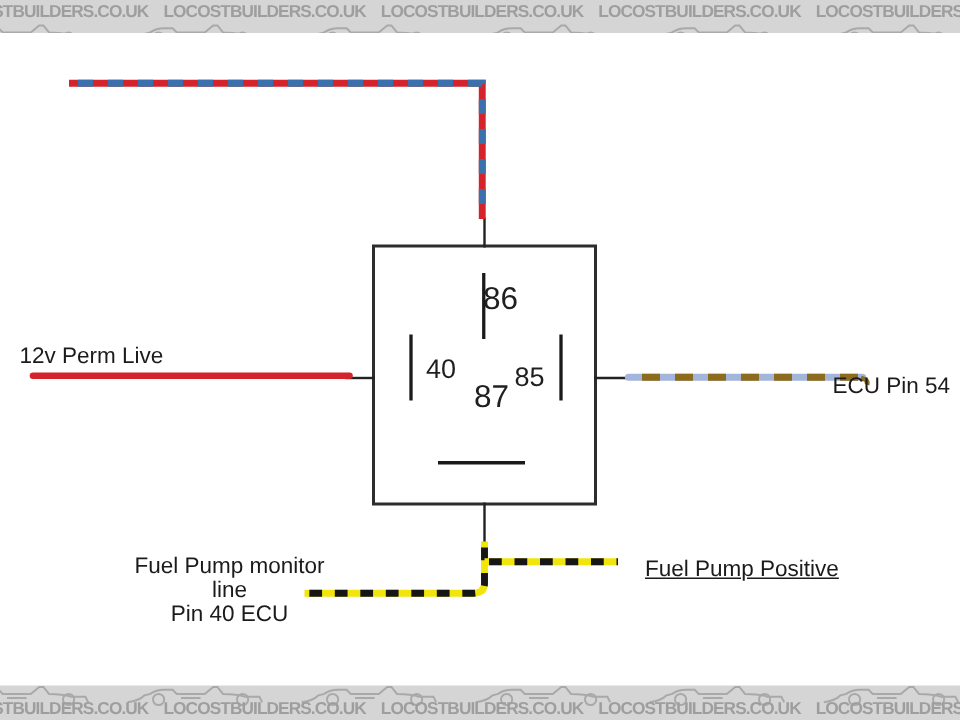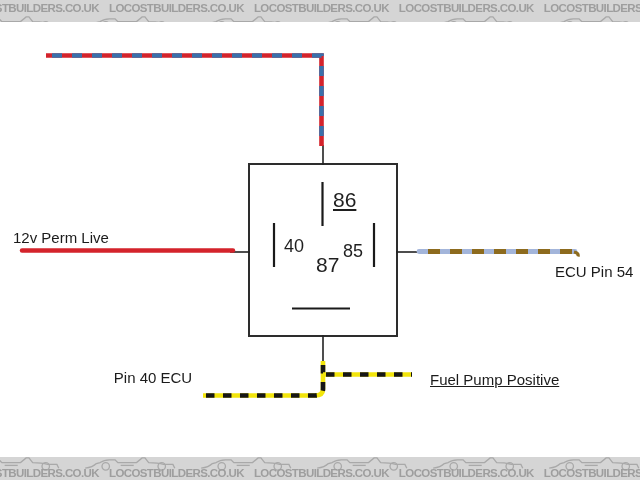--- a/index.html
+++ b/index.html
@@ -24,34 +24,34 @@
   .car { width:100px; height:14px; flex:0 0 auto; }
 
   
   .relay-box {
     position:absolute; left:248px; top:163px; width:150px; height:174px;
     box-sizing:border-box; border:2px solid #2d2d2d; background:#ffffff;
   }
   .pin-label { position:absolute; color:#1f1f1f; line-height:1; }
   .pin-big   { font-size:21px; }
   .pin-small { font-size:18px; }
-  #pin86 { left:333px; top:189px;text-decoration:underline; }
+  #pin86 { left:322px; top:189px; }
   #pin30 { left:284px; top:237px; }
   #pin85 { left:343px; top:242px; }
   #pin87 { left:316px; top:254px; }
 
   
   .wires { position:absolute; left:0; top:0; }
 
   
   .lbl { position:absolute; font-size:15px; color:#1b1b1b;text-align:center; }
   .lbl.center { text-align:center; }
   #lbl-switched { left:44px;  top:66px;  width:96px;  line-height:17px; }
   #lbl-perm     { left:13px;  top:229px; }
-  #lbl-ecu      { left:555px; top:263px; }
+  #lbl-ecu      { left:555px; top:249px; }
   #lbl-monitor  { left:78px;  top:370px; width:150px; line-height:16px; }
   #lbl-positive { left:430px; top:371px;text-decoration:underline; }
 
   .hidden-defs { position:absolute; width:0; height:0; overflow:hidden; }
 </style>
 </head>
 <body>
 
 <svg class="hidden-defs" aria-hidden="true">
   <defs>
@@ -145,20 +145,21 @@
   </svg>
 
   <div class="pin-label pin-big" id="pin86">86</div>
   <div class="pin-label pin-small" id="pin30">40</div>
   <div class="pin-label pin-small" id="pin85">85</div>
   <div class="pin-label pin-big" id="pin87">87</div>
 
   <div class="lbl" id="lbl-perm">12v Perm Live</div>
   <div class="lbl" id="lbl-ecu">ECU Pin 54</div>
   <div class="lbl center" id="lbl-monitor">
+    <div>Fuel Pump monitor line</div>
     <div>Pin 40 ECU</div>
   </div>
   <div class="lbl" id="lbl-positive">Fuel Pump Positive</div>
 
   <div class="wm-band bottom">
     <div class="wm-row wm-car-row">
       <svg class="car">
           <use href="#wm-car"></use>
         </svg>
       <svg class="car">

